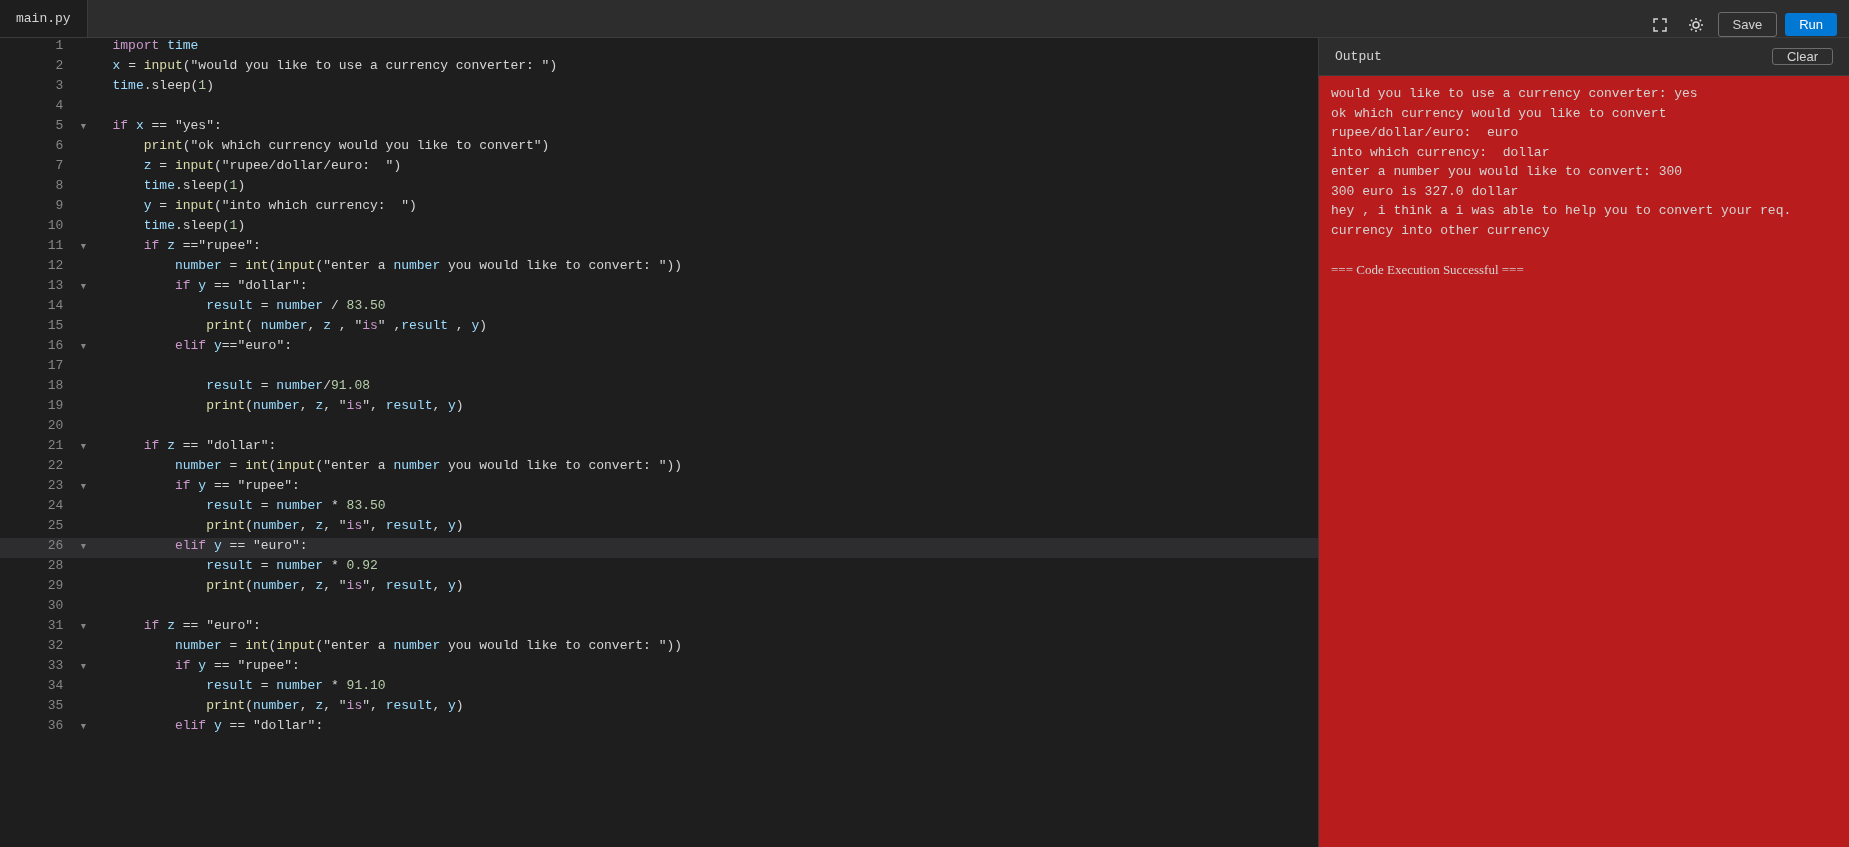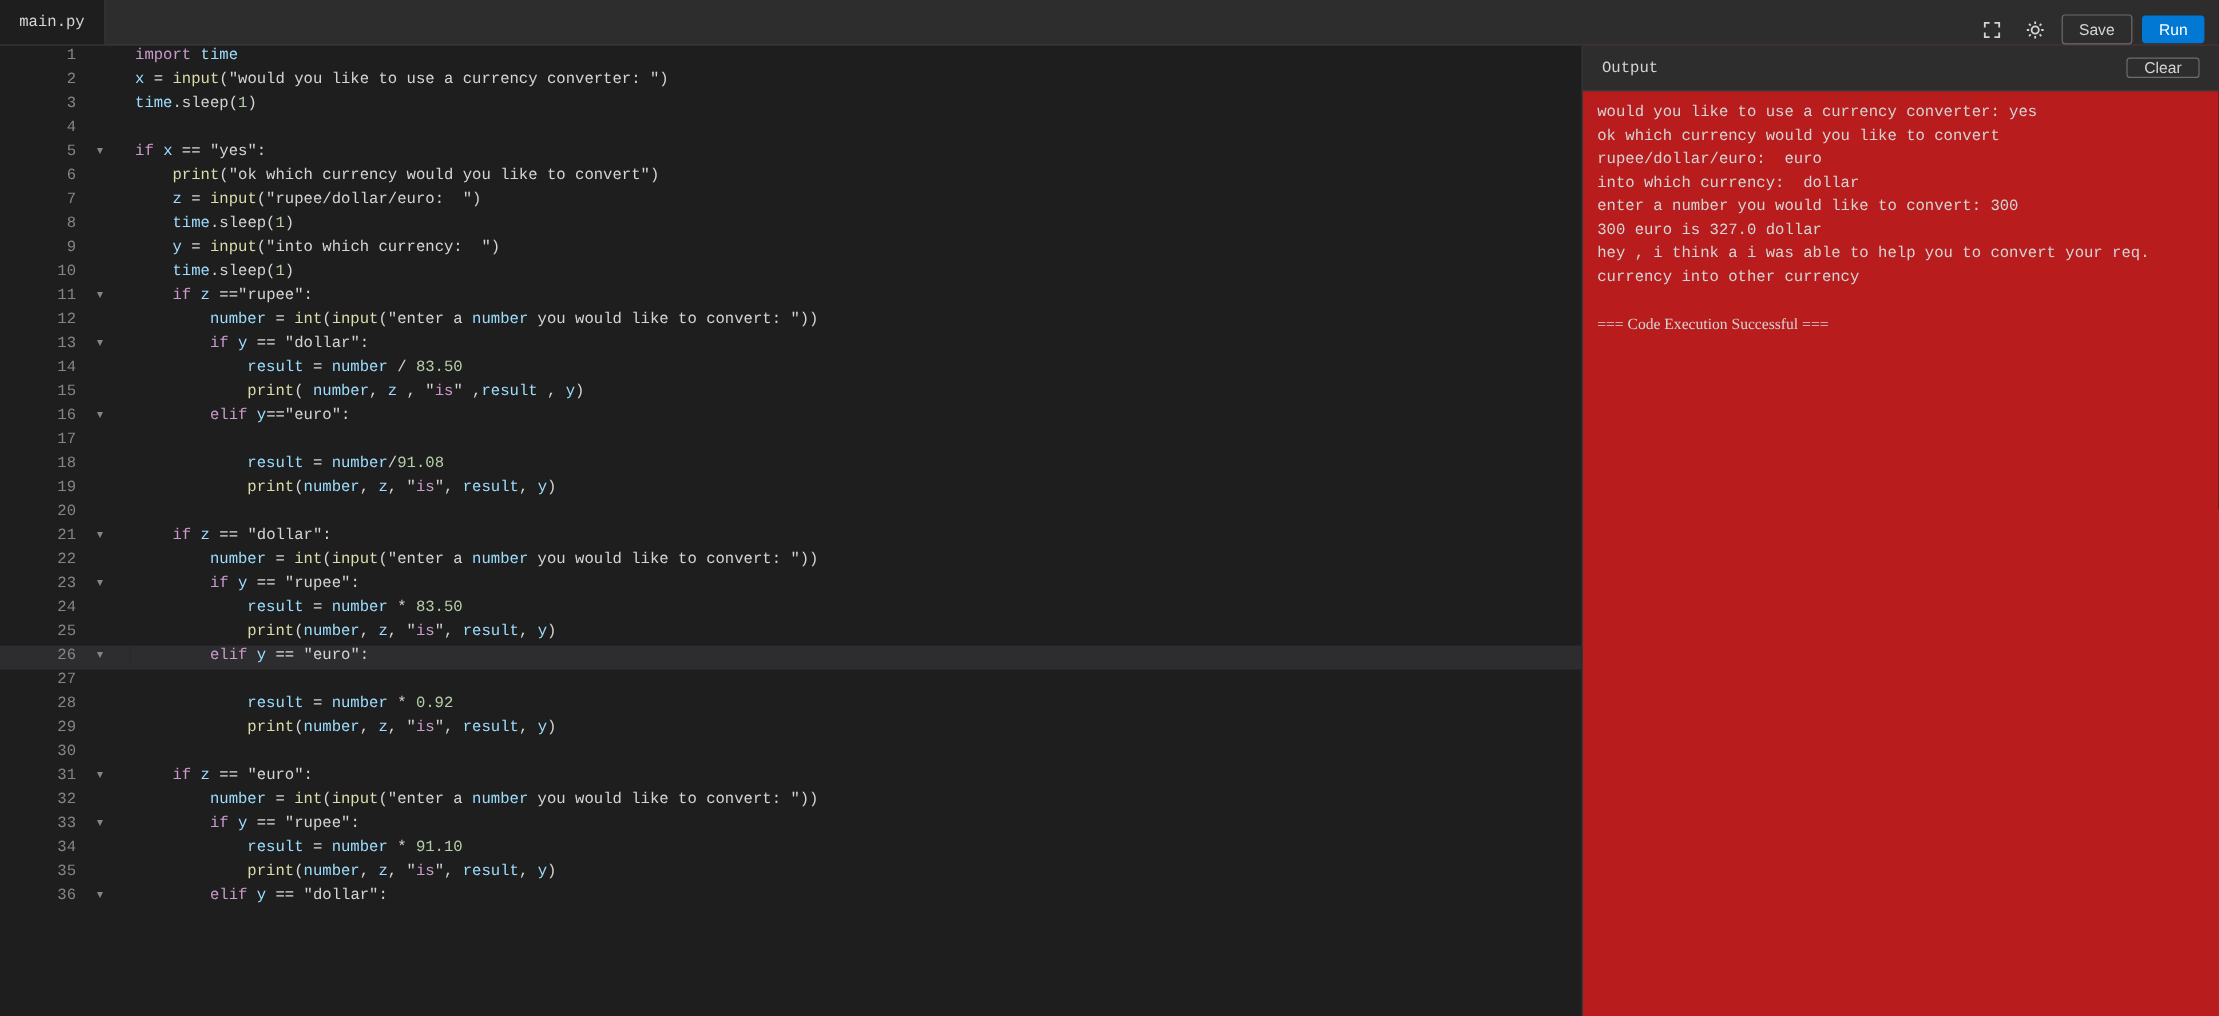--- a/index.html
+++ b/index.html
@@ -344,25 +344,20 @@
             <td class="line-num">25</td>
             <td class="fold-indicator"> </td>
             <td class="code-cell">            <span class="fn">print</span>(<span class="var">number</span>, <span class="var">z</span>, "<span class="kw">is</span>", <span class="var">result</span>, <span class="var">y</span>)</td>
           </tr>
           <tr class="highlight-line">
             <td class="line-num">26</td>
             <td class="fold-indicator" style="color: rgb(133, 133, 133);">▾</td>
             <td class="code-cell">        <span class="kw">elif</span> <span class="var">y</span> == "euro":</td>
           </tr>
           <tr>
-            <td class="line-num">27</td>
-            <td class="fold-indicator"> </td>
-            <td class="code-cell">&nbsp;</td>
-          </tr>
-          <tr>
             <td class="line-num">28</td>
             <td class="fold-indicator"> </td>
             <td class="code-cell">            <span class="var">result</span> = <span class="var">number</span> * <span class="num">0.92</span></td>
           </tr>
           <tr>
             <td class="line-num">29</td>
             <td class="fold-indicator"> </td>
             <td class="code-cell">            <span class="fn">print</span>(<span class="var">number</span>, <span class="var">z</span>, "<span class="kw">is</span>", <span class="var">result</span>, <span class="var">y</span>)</td>
           </tr>
           <tr>

